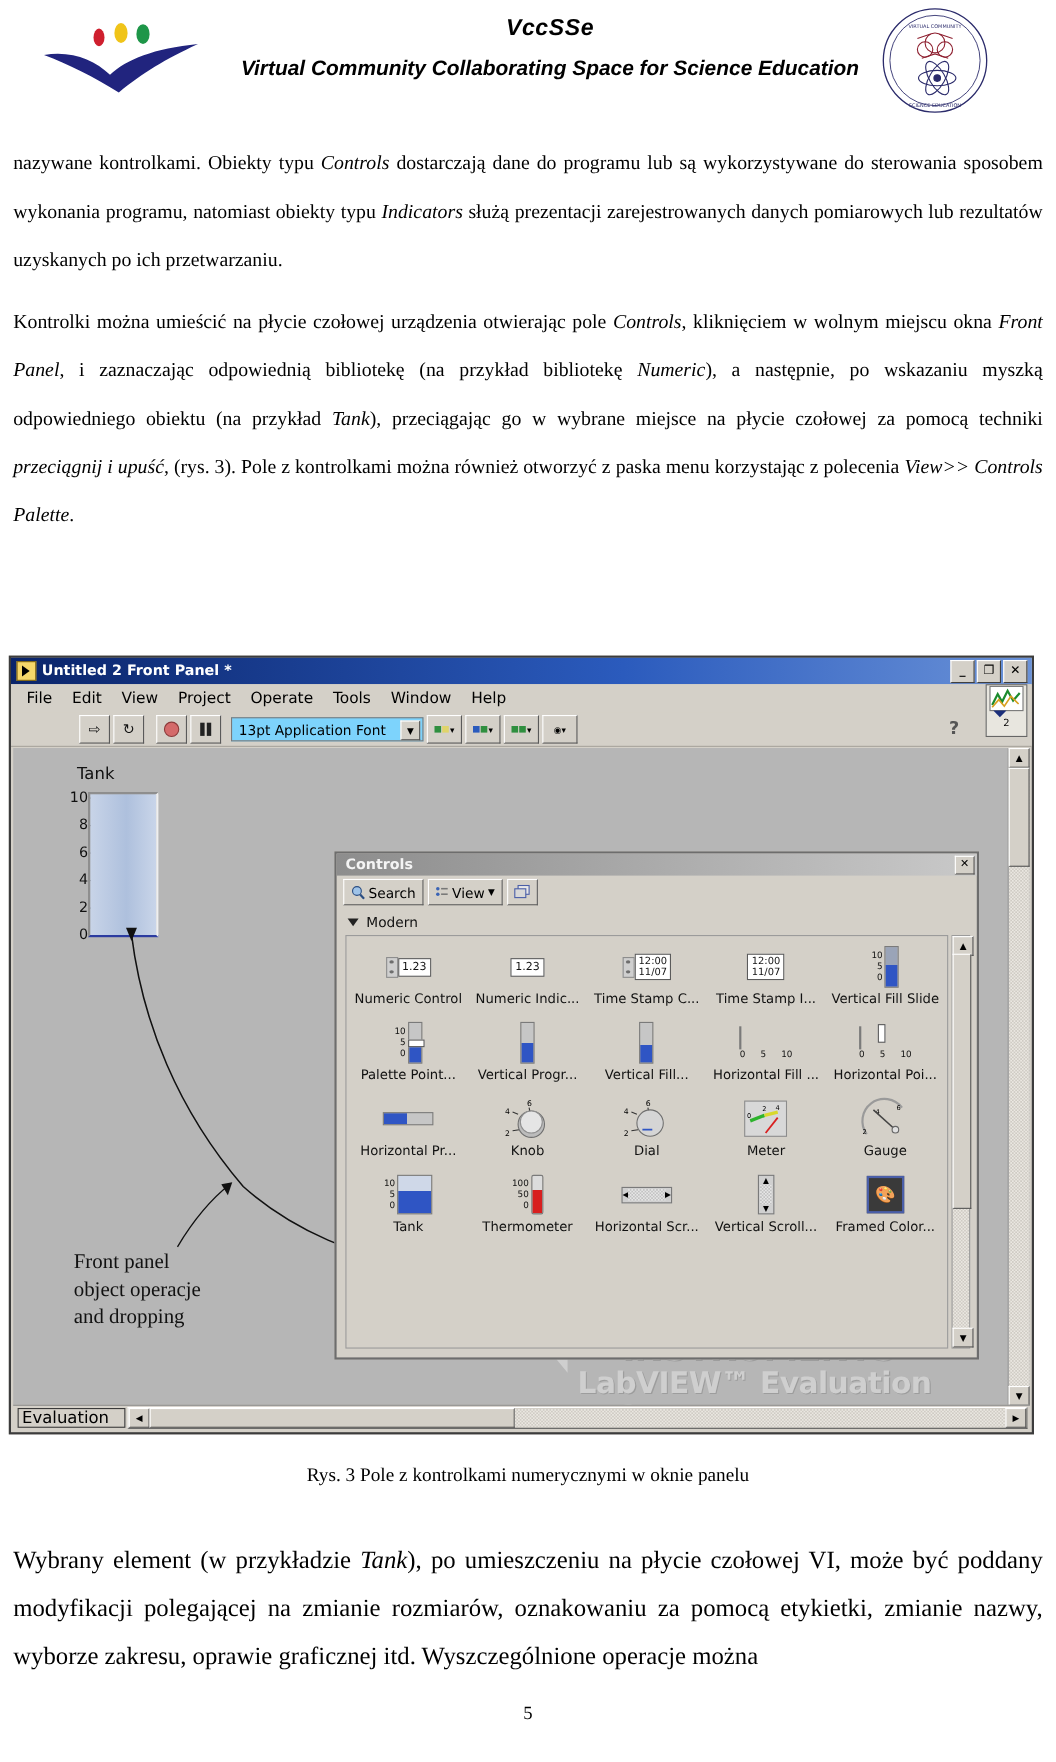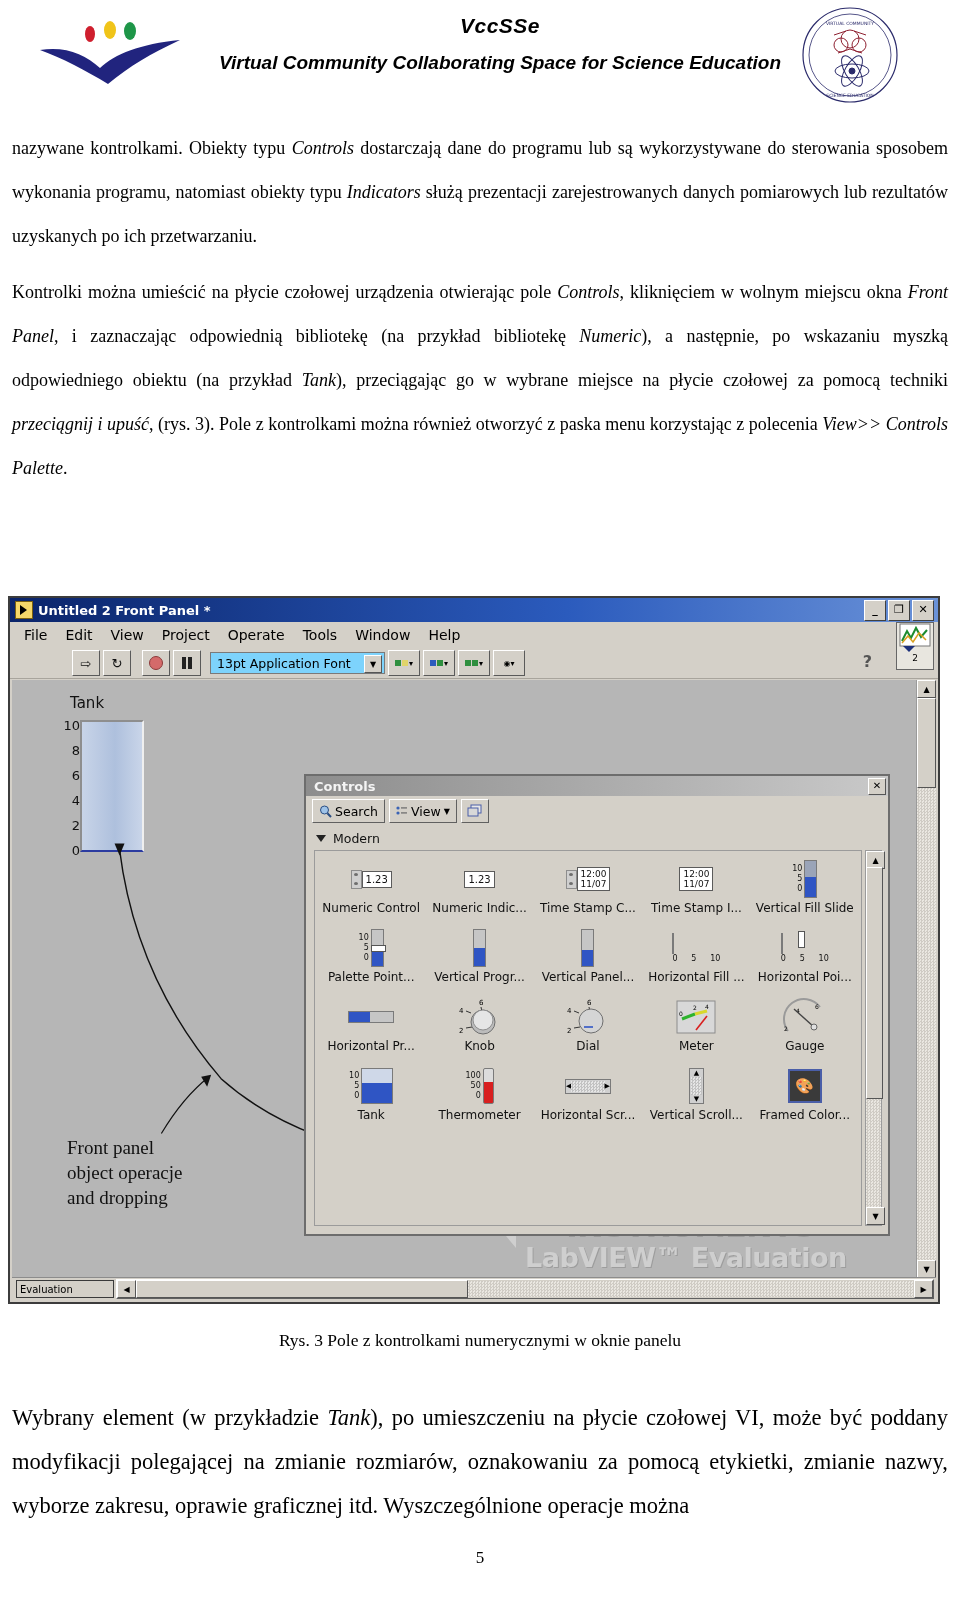--- a/index.html
+++ b/index.html
@@ -174,21 +174,21 @@
     position:absolute;left:15px;top:-2px;width:58px;height:74px;
   }
   
   .lv-statusbar{
     position:absolute;left:2px;right:2px;bottom:2px;height:22px;
     background:#d4d0c8;display:flex;align-items:center;
     border-top:1px solid #8c8c8c;
   }
   .eval-box{
     width:98px;height:18px;margin-left:4px;background:#d4d0c8;
-    border:1px solid #3a3a3a;font-size:10px;line-height:17px;
+    border:1px solid #3a3a3a;font-size:15px;line-height:17px;
     font-family:"DejaVu Sans", sans-serif;padding-left:3px;box-sizing:border-box;
   }
   .hscroll{
     flex:1;height:18px;margin:0 2px;background:#d4d0c8;
     border:1px solid #fff;border-right-color:#606060;border-bottom-color:#606060;
     display:flex;align-items:center;
   }
   .hs-arrow{
     width:17px;height:16px;background:#d4d0c8;
     border:1px solid #fff;border-right-color:#555;border-bottom-color:#555;
@@ -606,21 +606,21 @@
               <div class="pal-ico">
                 <span class="w-slidev fill"></span>
               </div>
               <div class="pal-cap">Vertical Progr...</div>
             </div>
 
             <div class="pal-cell">
               <div class="pal-ico">
                 <span class="w-slidev fill" style="background:linear-gradient(to bottom,#c6c6c6 0 55%,#2f55c4 55% 100%)"></span>
               </div>
-              <div class="pal-cap">Vertical Panel...</div>
+              <div class="pal-cap">Vertical Fill...</div>
             </div>
 
             <div class="pal-cell">
               <div class="pal-ico">
                 <div>
                   <span class="w-slideh"></span>
                   <div class="w-hscale">
                     <span>0</span>
                     <span>5</span>
                     <span>10</span>

